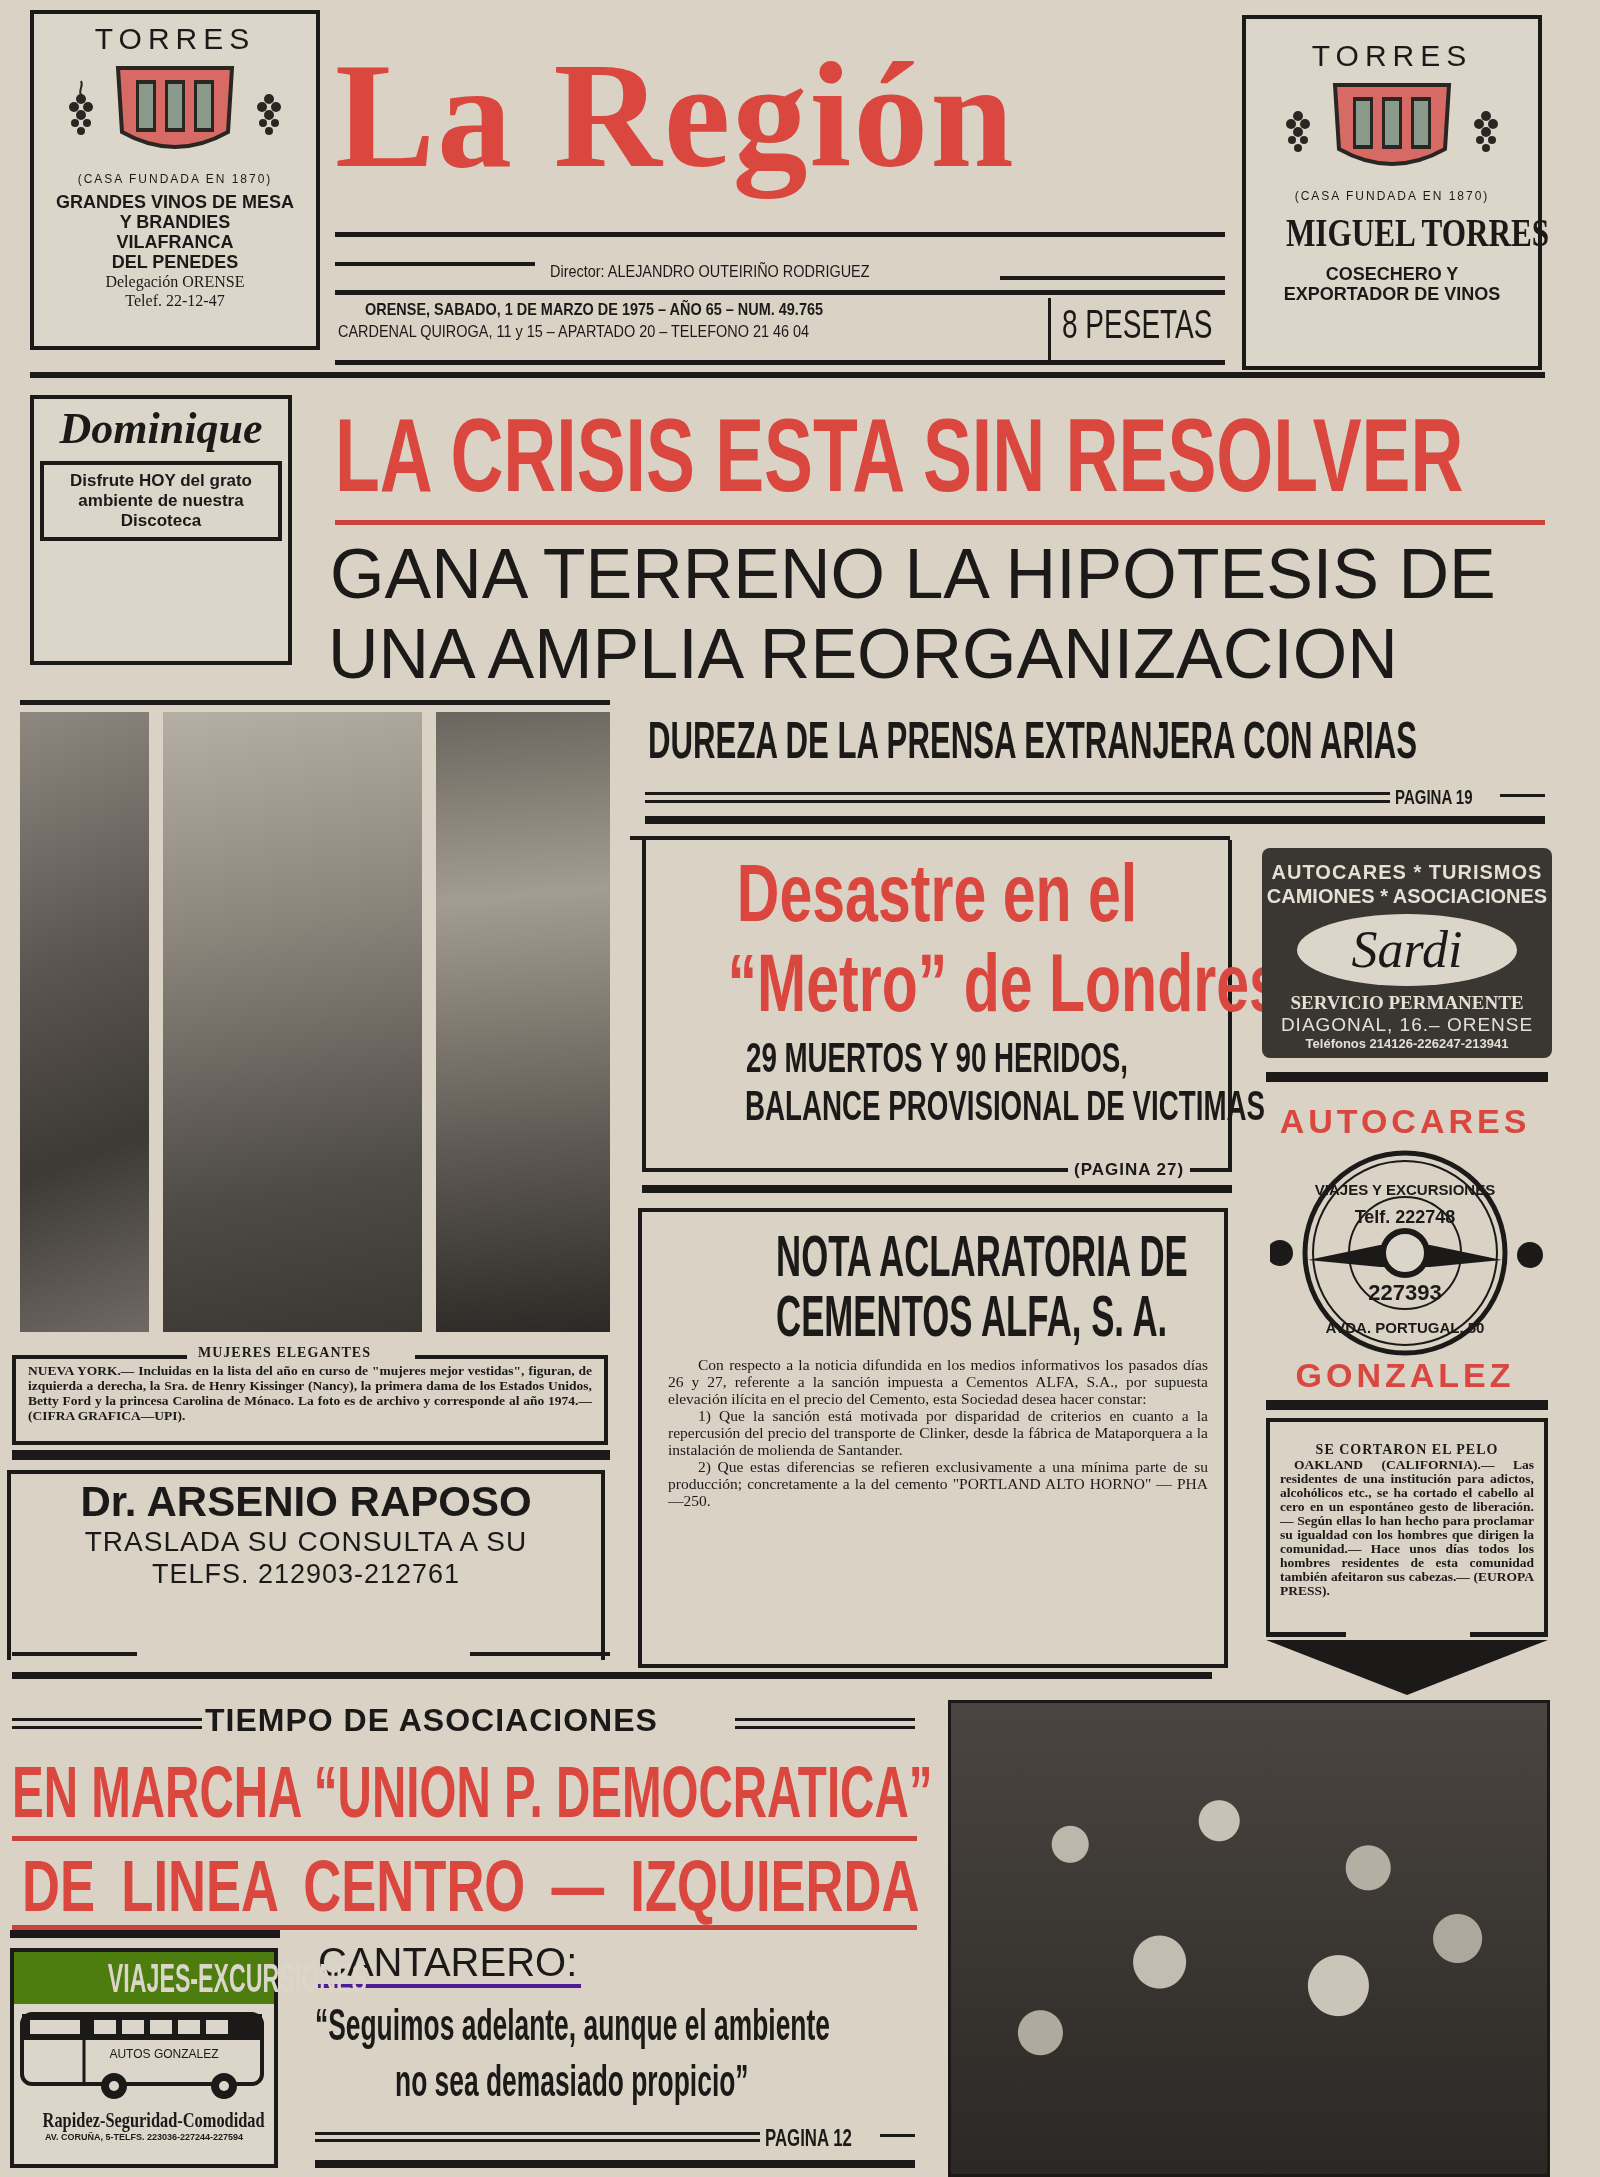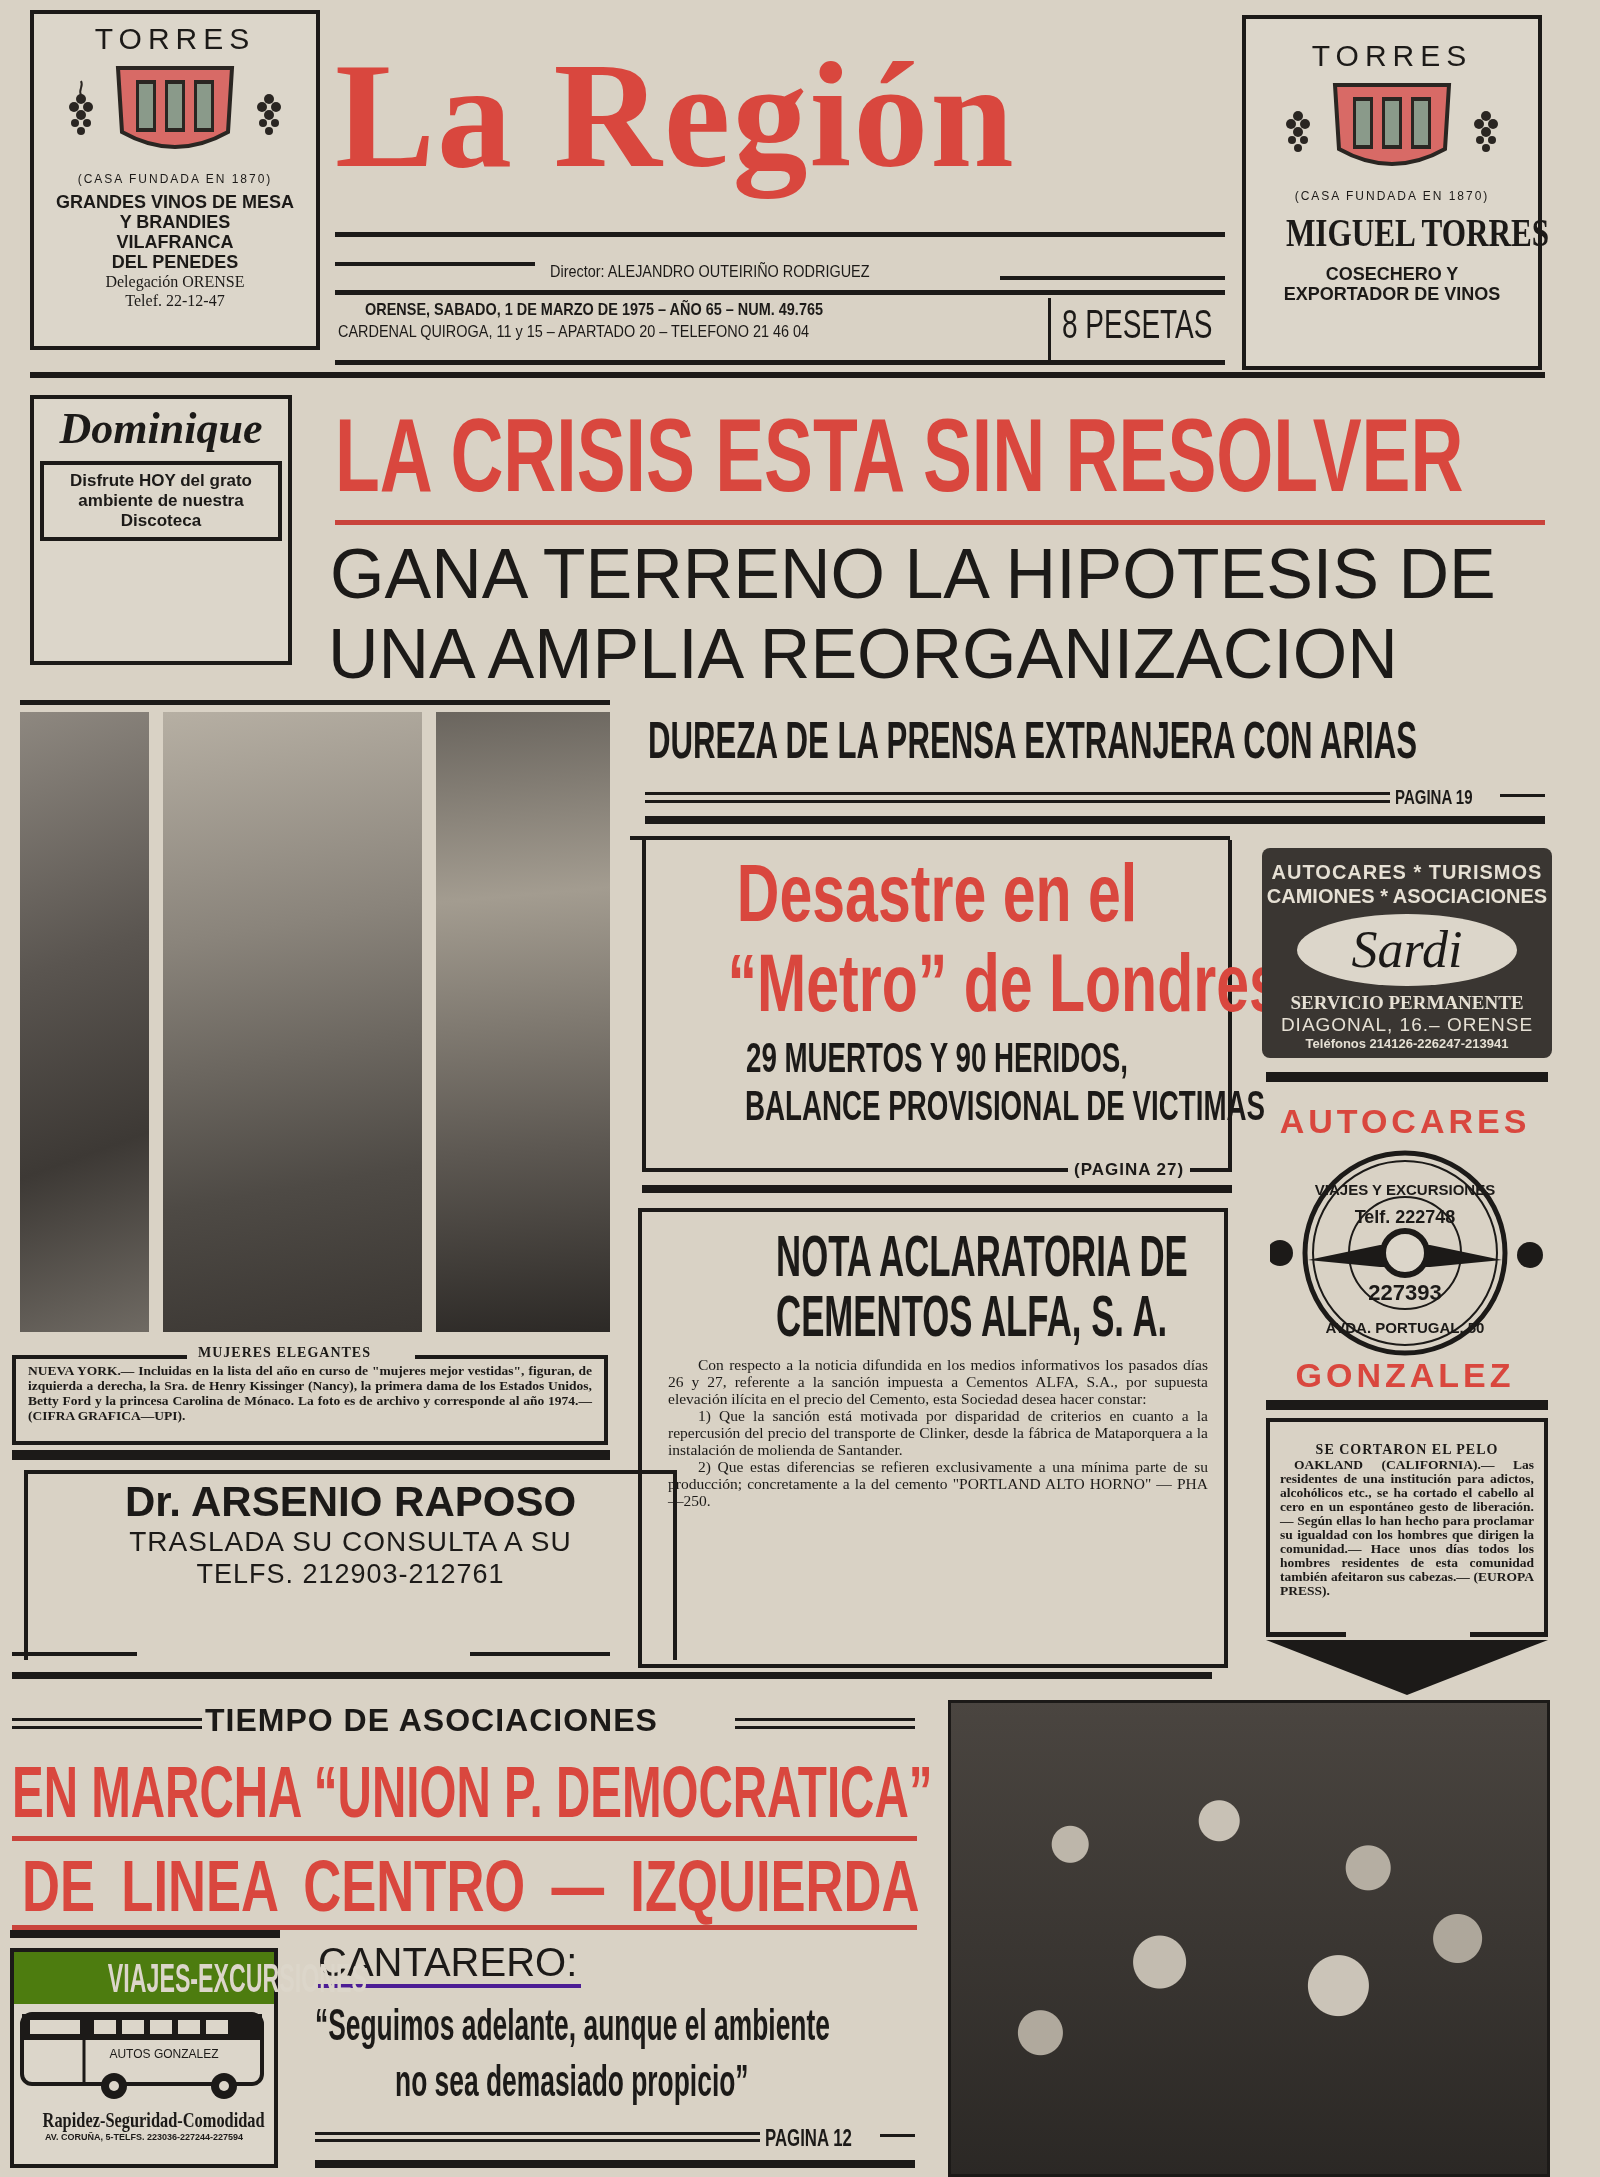--- a/index.html
+++ b/index.html
@@ -190,21 +190,21 @@
   <div class="photo" style="flex:1.55; background:linear-gradient(175deg,#6a655e 0%, #a39c90 30%, #5d5852 70%, #2c2926 100%);"></div>
 </div>
 <div class="abs" style="left:12px; top:1355px; width:596px; height:90px; border:4px solid #1c1a18; border-top:none; padding:8px 12px 4px;">
   <div class="body-text" style="font-size:13.5px; line-height:15px; font-weight:700;">NUEVA YORK.— Incluidas en la lista del año en curso de "mujeres mejor vestidas", figuran, de izquierda a derecha, la Sra. de Henry Kissinger (Nancy), la primera dama de los Estados Unidos, Betty Ford y la princesa Carolina de Mónaco. La foto es de archivo y corresponde al año 1974.— (CIFRA GRAFICA—UPI).</div>
 </div>
 <div class="rule" style="left:12px; top:1355px; width:175px; height:4px;"></div>
 <div class="abs serif" style="left:198px; top:1345px; font-size:14px; font-weight:700; letter-spacing:1px;">MUJERES ELEGANTES</div>
 <div class="rule" style="left:415px; top:1355px; width:193px; height:4px;"></div>
 <div class="rule" style="left:12px; top:1450px; width:598px; height:10px;"></div>
 
-<div class="abs" style="left:24px; top:1470px; width:653px; height:190px; border:4px solid #1c1a18; border-bottom:none; text-align:center;">
+<div class="abs" style="left:7px; top:1470px; width:598px; height:190px; border:4px solid #1c1a18; border-bottom:none; text-align:center;">
   <div style="font-weight:700; font-size:42px; line-height:48px; margin-top:4px;">Dr. ARSENIO RAPOSO</div>
   <div style="font-size:28px; line-height:32px; letter-spacing:1px;">TRASLADA SU CONSULTA A SU</div>
   <div style="font-size:27px; line-height:32px; letter-spacing:1px;">TELFS. 212903-212761</div>
 </div>
 <div class="rule" style="left:12px; top:1652px; width:125px; height:4px;"></div>
 <div class="rule" style="left:470px; top:1652px; width:140px; height:4px;"></div>
 <div class="rule" style="left:12px; top:1672px; width:1200px; height:7px;"></div>
 
 <div class="rule" style="left:630px; top:836px; width:600px; height:4px;"></div>
 <div class="abs" style="left:642px; top:840px; width:590px; height:332px; border:4px solid #1c1a18; border-top:none; text-align:center;">

